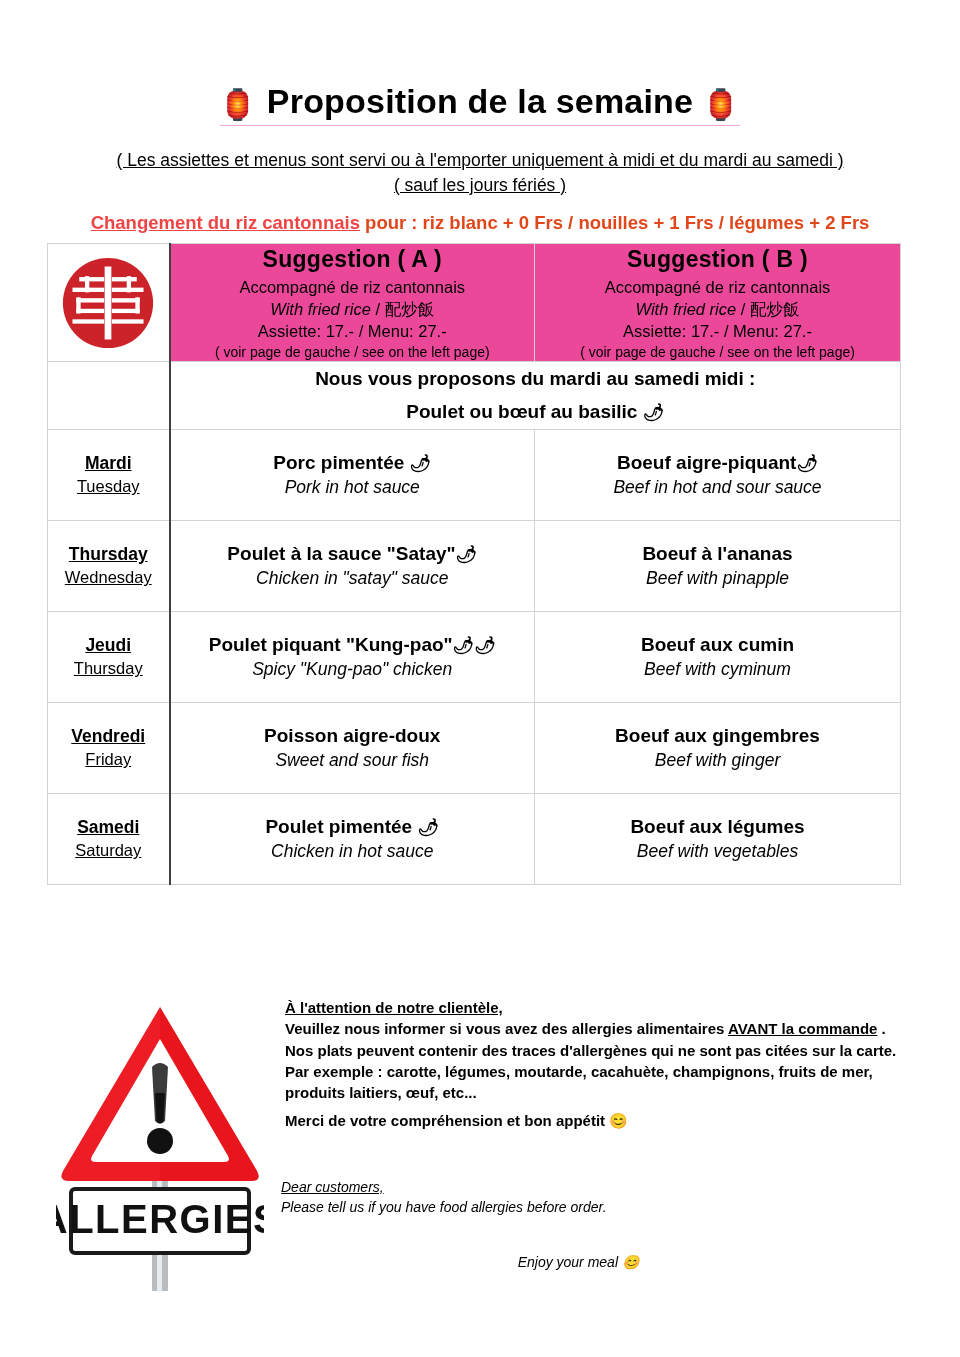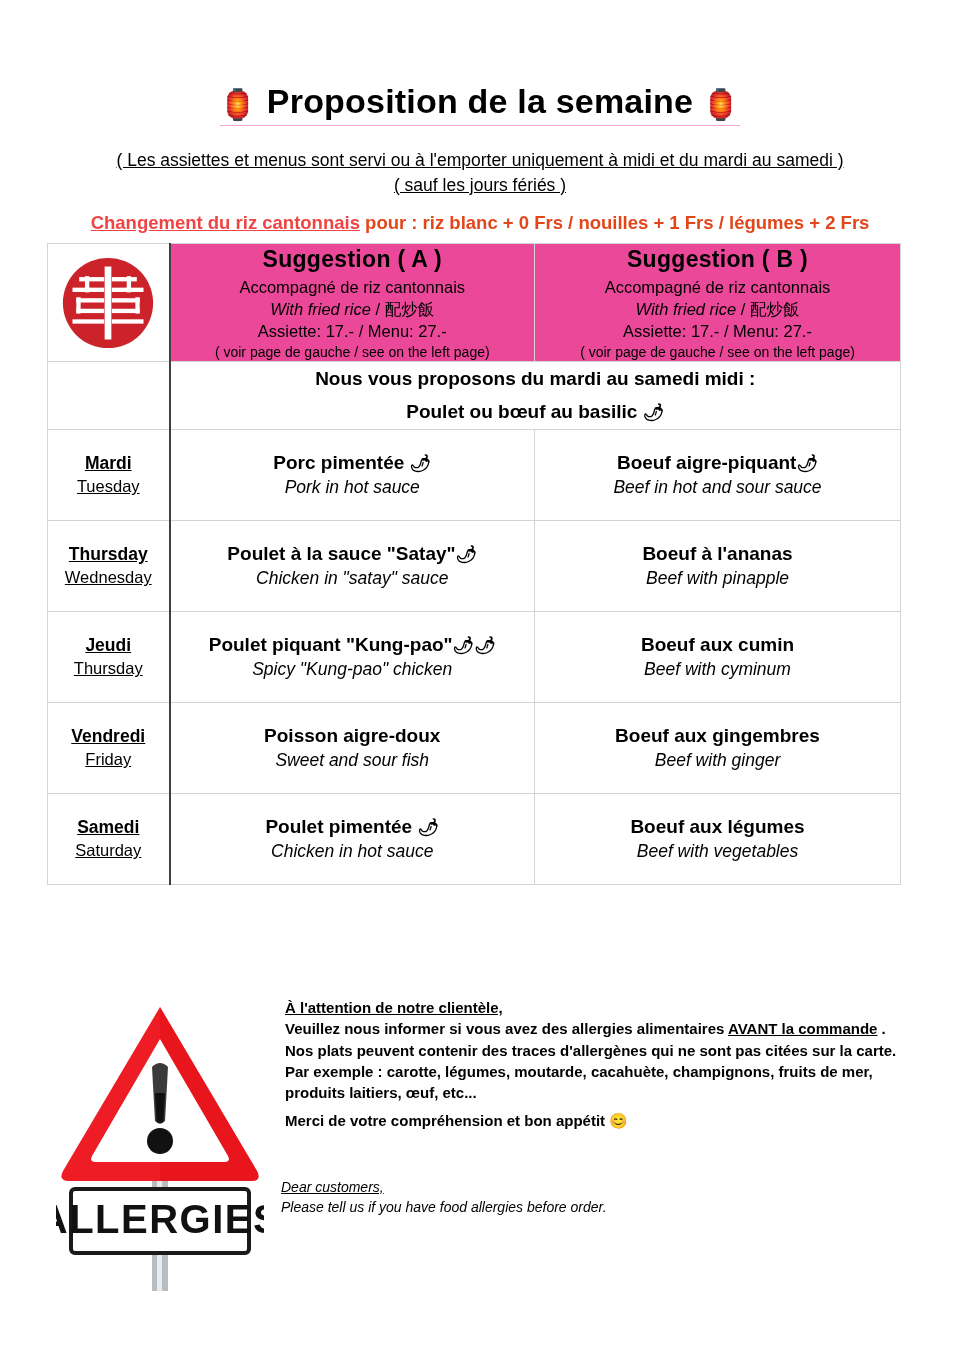--- a/index.html
+++ b/index.html
@@ -380,15 +380,16 @@
     <p><span class="u">À l'attention de notre clientèle,</span></p>
     <p><span>Veuillez nous informer si vous avez des allergies alimentaires </span><span class="u">AVANT la commande</span><span> .</span></p>
     <p>Nos plats peuvent contenir des traces d'allergènes qui ne sont pas citées sur la carte.</p>
     <p>Par exemple : carotte, légumes, moutarde, cacahuète, champignons, fruits de mer, produits laitiers, œuf, etc...</p>
     <p class="para-gap"><span>Merci de votre compréhension et bon appétit </span><span>😊</span></p>
   </div>
 
   <div class="allergy-en">
     <p><span class="u">Dear customers,</span></p>
     <p>Please tell us if you have food allergies before order.</p>
+    <p class="enjoy"><span>Enjoy your meal </span><span>😊</span></p>
   </div>
 
 </div>
 
 </body></html>

